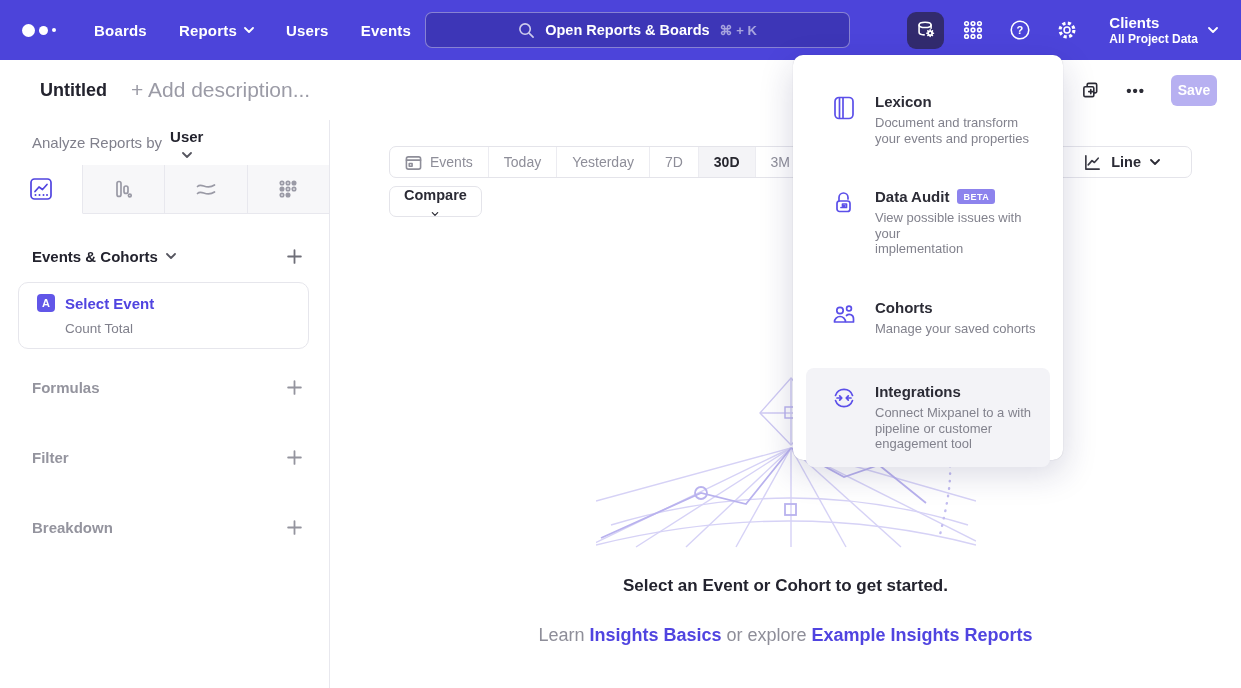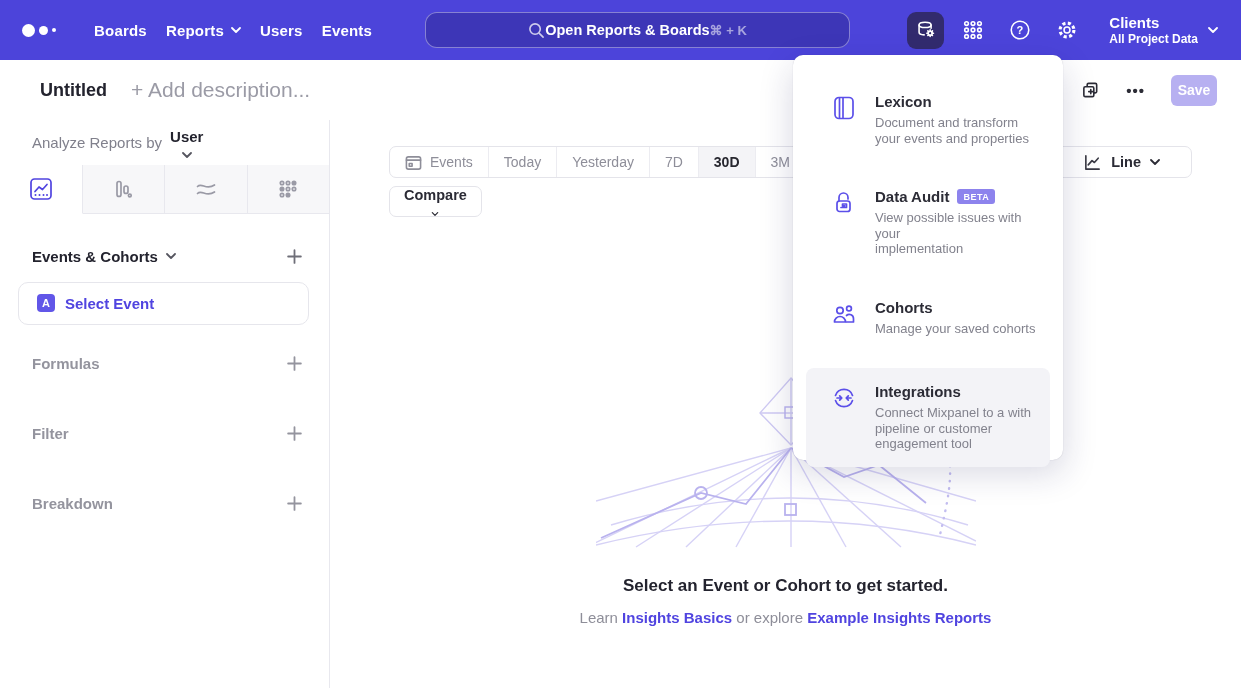--- a/index.html
+++ b/index.html
@@ -7,28 +7,28 @@
     font-family:"Liberation Sans", sans-serif; }
   .app { position:relative; width:1241px; height:688px; }
 
   
   .navbar { position:relative; height:60px; background:#4c44da; display:flex; align-items:center; z-index:10; }
   .logo { display:flex; align-items:center; gap:4px; margin-left:22px; cursor:pointer; }
   .logo i { background:#fff; border-radius:50%; display:block; }
   .logo i:nth-child(1){ width:13px; height:13px; }
   .logo i:nth-child(2){ width:9px; height:9px; }
   .logo i:nth-child(3){ width:4px; height:4px; }
-  .nav-links { display:flex; gap:19px; margin-left:38px; }
+  .nav-links { display:flex; gap:32px; margin-left:38px; }
   .nav-link { color:#fff; font-size:15px; font-weight:700; letter-spacing:.2px; display:flex; align-items:center; gap:7px; cursor:pointer; }
   .chev { width:10px; height:6px; }
   .chev polyline { fill:none; stroke:currentColor; stroke-width:1.8; stroke-linecap:round; stroke-linejoin:round; }
 
   .searchbar { position:absolute; left:425px; top:12px; width:425px; height:36px;
-    background:rgba(10,5,60,.22); border:1px solid rgba(255,255,255,.38); border-radius:12px;
-    display:flex; align-items:center; justify-content:center; gap:0; color:#fff; cursor:pointer; }
+    background:rgba(10,5,60,.22); border:1px solid rgba(255,255,255,.38); border-radius:7px;
+    display:flex; align-items:center; justify-content:center; gap:10px; color:#fff; cursor:pointer; }
   .searchbar .sicon { width:17px; height:17px; opacity:.75; }
   .searchbar .stext { font-size:14.5px; font-weight:600; }
   .searchbar .skey  { font-size:13px; color:rgba(255,255,255,.55); font-weight:600; }
 
   .nav-right { position:absolute; right:0; top:0; height:60px; display:flex; align-items:center; gap:10px; padding-right:23px; }
   .icon-btn { width:37px; height:37px; border:none; background:transparent; border-radius:9px;
     display:grid; place-items:center; cursor:pointer; color:#fff; }
   .icon-btn.active { background:#322b6e; }
   .account { display:flex; align-items:center; gap:10px; margin-left:14px; color:#fff; cursor:pointer; }
   .account .acc-name { font-size:15px; font-weight:700; line-height:18px; }
@@ -84,21 +84,21 @@
     display:flex; align-items:center; justify-content:flex-end; padding-right:12px; color:#55555f; }
   .line-btn { height:32px; border:1px solid #e4e4ea; border-radius:7px; background:#fff; cursor:pointer;
     display:flex; align-items:center; gap:9px; padding:0 31px; font-size:14.5px; font-weight:700; color:#2b2b35; font-family:inherit; }
   .compare-row { position:absolute; top:66px; left:59px; }
   .compare-btn { height:31px; border:1px solid #e4e4ea; border-radius:7px; background:#fff; cursor:pointer;
     display:flex; align-items:center; gap:9px; padding:0 14px; font-size:14.5px; font-weight:600; color:#2b2b35; font-family:inherit;flex-direction:column; }
 
   
   .empty { position:absolute; left:0; right:0; top:253px; display:flex; flex-direction:column; align-items:center; }
   .empty-title { margin-top:28px; font-size:17px; font-weight:700; color:#23232e; }
-  .empty-sub { margin-top:13px; font-size:15px; color:#8e8e99; }
+  .empty-sub { margin-top:29px; font-size:18px; color:#8e8e99; }
   .empty-sub a { color:#5044e0; font-weight:700; text-decoration:none; cursor:pointer; }
 
   
   .menu-panel { position:absolute; left:793px; top:55px; width:270px; height:405px; background:#fff; border-radius:10px;
     box-shadow:0 0 1px rgba(20,20,60,.25), 0 12px 34px rgba(30,25,90,.18); z-index:50; padding:30px 13px 13px; }
   .menu-item { display:flex; gap:18px; padding:8px 8px 8px 25px; border-radius:8px; cursor:pointer; }
   .menu-item .mi-icon { flex:none; width:26px; height:26px; color:#5b4fe9; margin-top:2px; }
   .mi-title-row { display:flex; align-items:center; gap:8px; }
   .mi-title { font-size:15px; font-weight:700; color:#2c2c36; }
   .mi-badge { background:#8d83ed; color:#fff; font-size:9px; font-weight:700; letter-spacing:.5px;
@@ -266,20 +266,21 @@
               <path d="M8,2 V14 M2,8 H14"></path>
             </svg>
         </button>
       </div>
 
       <div class="event-card">
         <div class="ec-line1">
           <span class="ec-badge">A</span>
           <span class="ec-title">Select Event</span>
         </div>
+        <div class="ec-sub">Count Total</div>
       </div>
 
       <div class="side-section first">
         <span>Formulas</span>
         <button class="plus-btn">
           <svg class="stroke" viewBox="0 0 16 16" width="17" height="17">
               <path d="M8,2 V14 M2,8 H14"></path>
             </svg>
         </button>
       </div>

